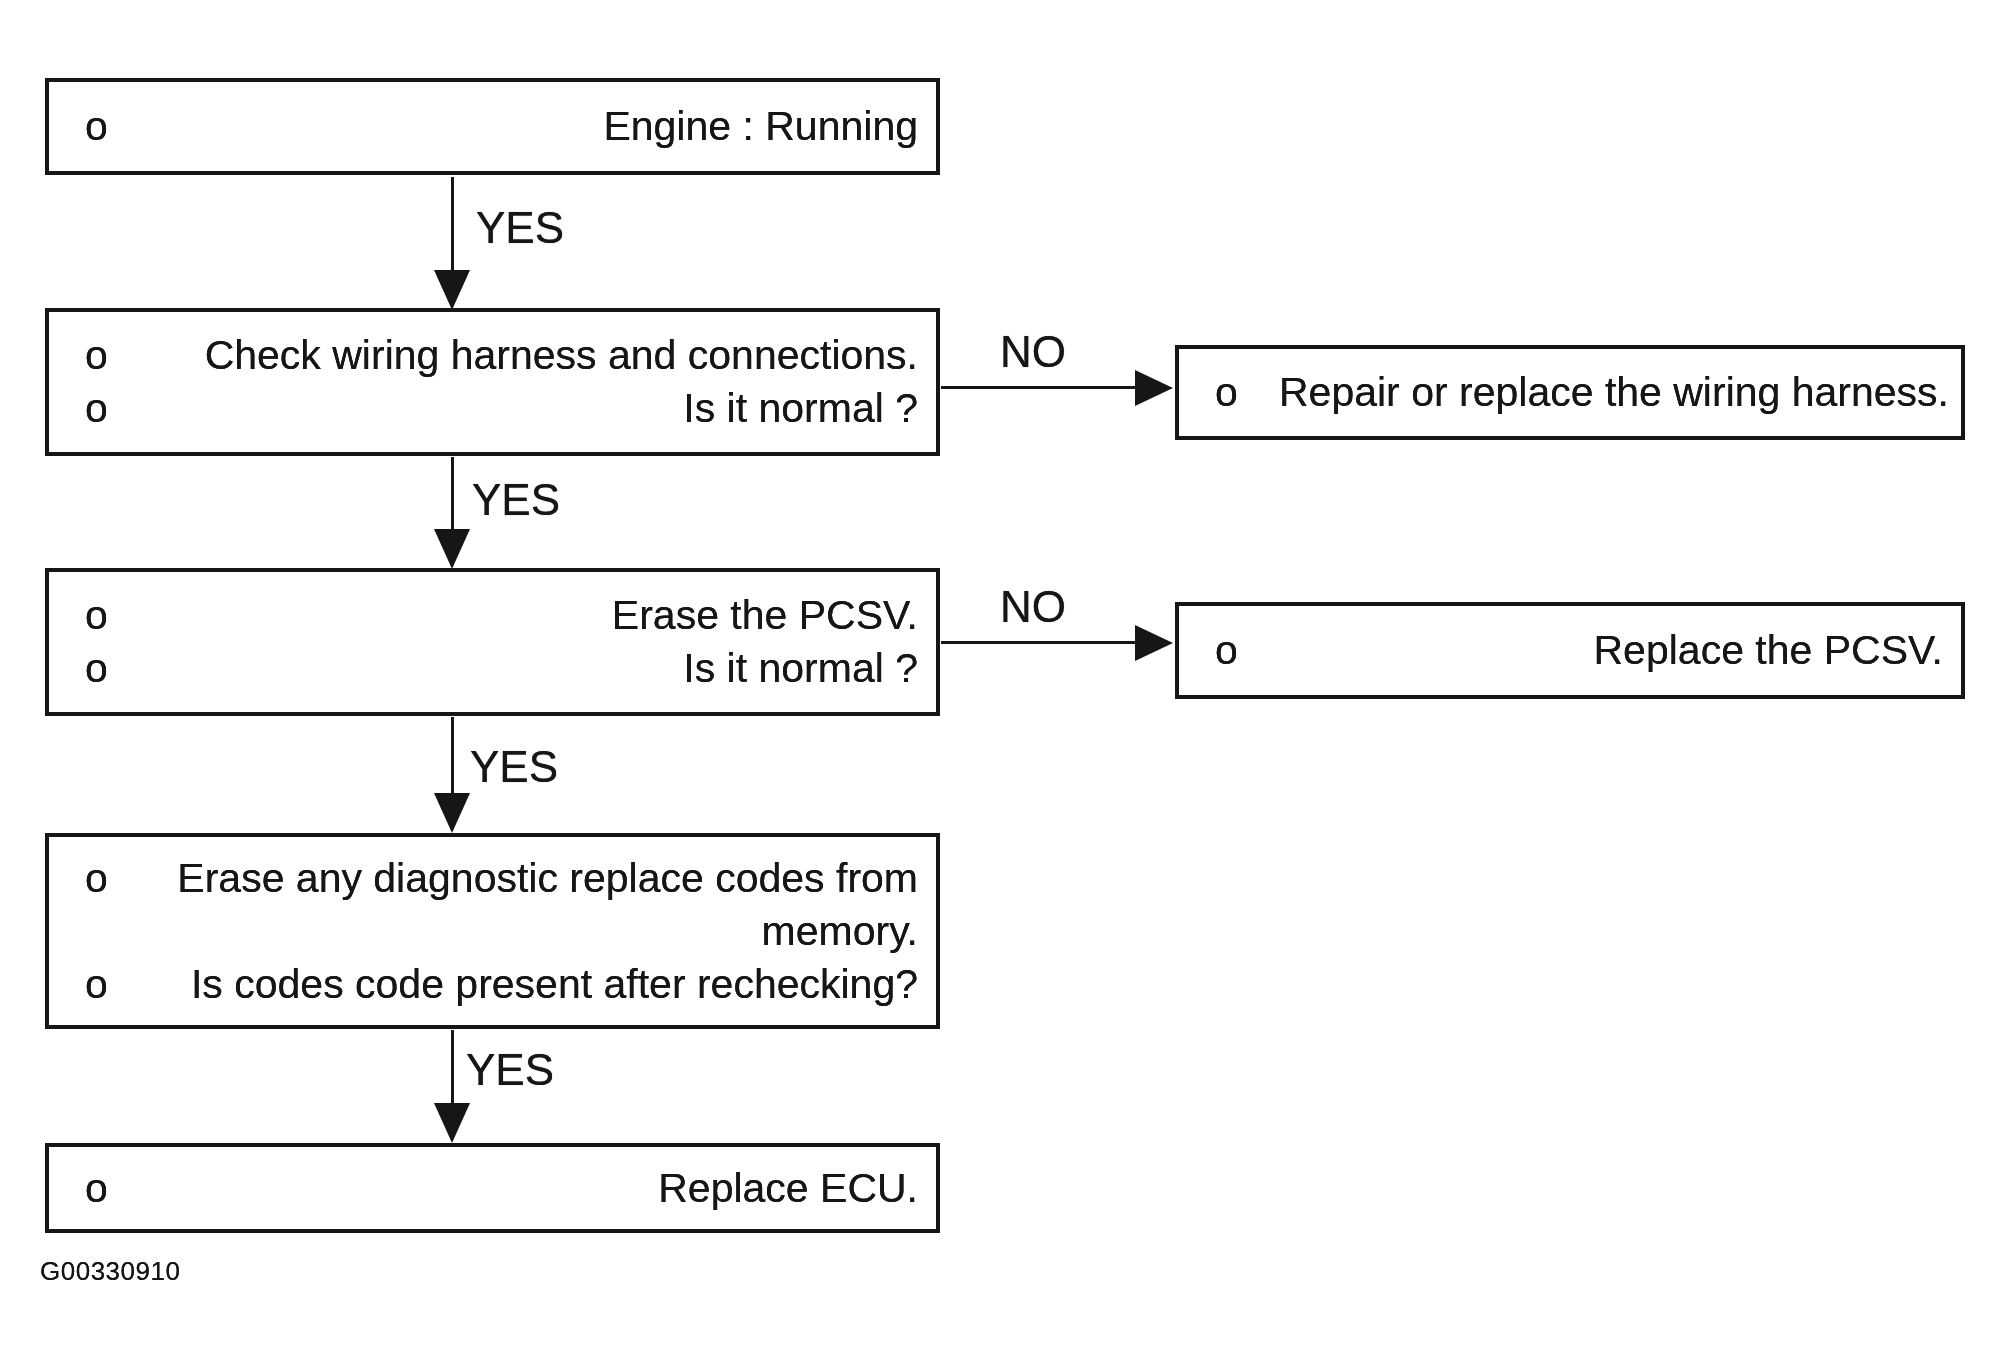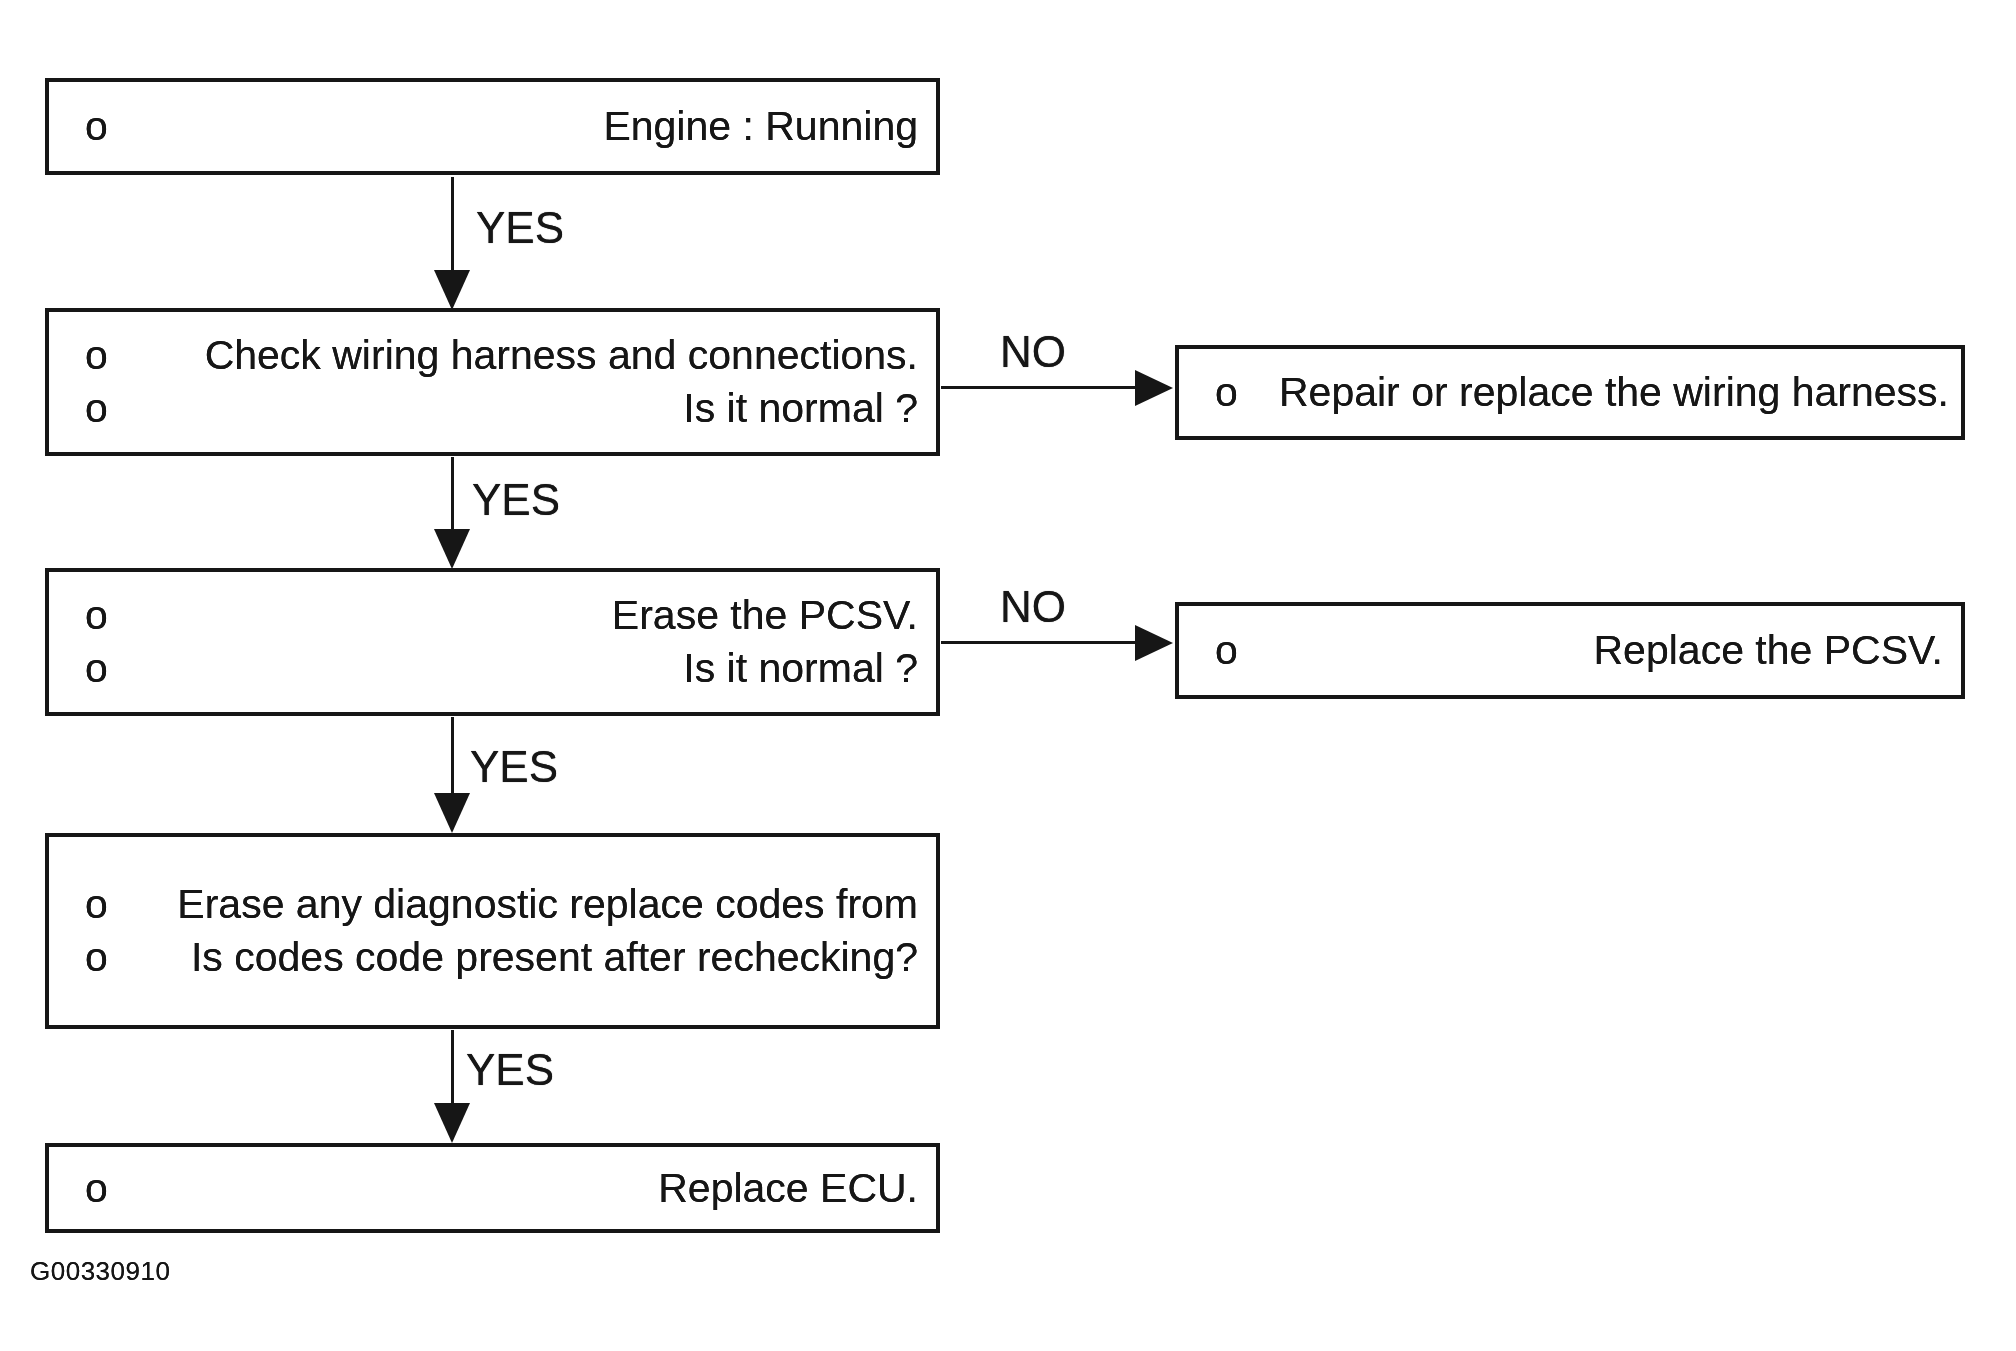--- a/index.html
+++ b/index.html
@@ -65,21 +65,21 @@
   }
   .edge-label{
     position:absolute;
     font-size:44px;
     line-height:44px;
     text-shadow:0 0 0.7px currentColor;
     white-space:nowrap;
   }
   .caption{
     position:absolute;
-    left:30px;
+    left:40px;
     top:1256px;
     font-size:26px;
     letter-spacing:0.5px;
     text-shadow:0 0 0.5px currentColor;
   }
 </style>
 </head>
 <body>
 
 <div class="page">
@@ -146,20 +146,24 @@
   <div class="vline" style="left:451px;top:717px;height:78px;"></div>
   <div class="head-down" style="left:434px;top:793px;"></div>
   <span class="edge-label" style="left:470px;top:745px;">YES</span>
 
   <div class="node" style="left:45px;top:833px;width:895px;height:196px;">
     <div class="row">
       <span class="bullet">o</span>
       <span class="txt">Erase any diagnostic replace codes from</span>
     </div>
     <div class="row">
+      <span class="bullet"></span>
+      <span class="txt">memory.</span>
+    </div>
+    <div class="row">
       <span class="bullet">o</span>
       <span class="txt">Is codes code present after rechecking?</span>
     </div>
   </div>
 
   <div class="vline" style="left:451px;top:1030px;height:74px;"></div>
   <div class="head-down" style="left:434px;top:1103px;"></div>
   <span class="edge-label" style="left:466px;top:1048px;">YES</span>
 
   <div class="node" style="left:45px;top:1143px;width:895px;height:90px;">

